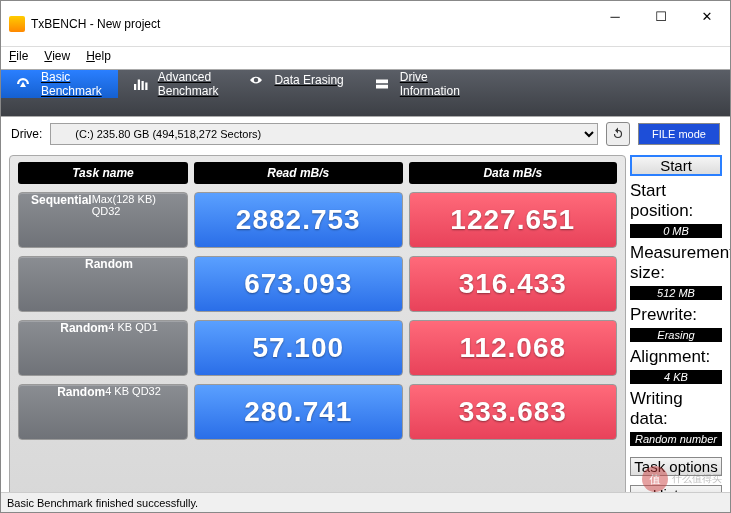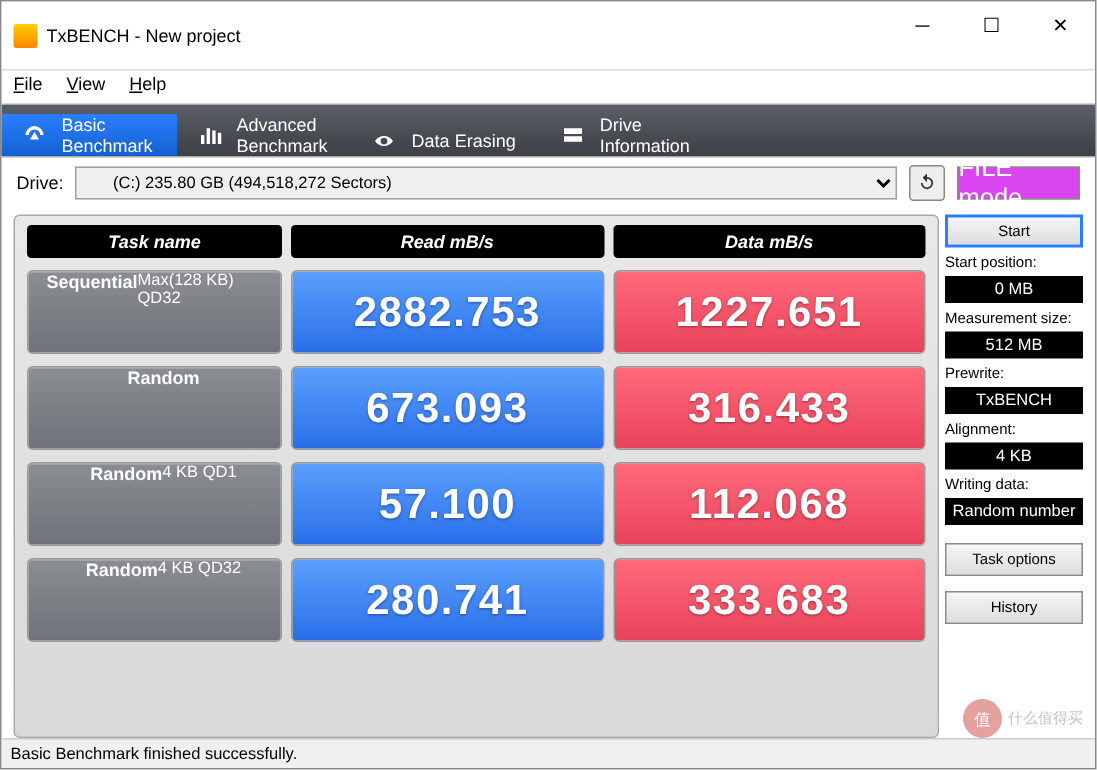--- a/index.html
+++ b/index.html
@@ -5,45 +5,45 @@
 * { box-sizing: border-box; margin: 0; padding: 0; font-family: "Segoe UI", Tahoma, sans-serif; }
 body { width: 731px; height: 513px; background: #fff; overflow: hidden; border: 1px solid #888; position: relative; }
 .titlebar { height: 46px; display: flex; align-items: center; padding: 0 0 0 8px; background: #fff; border-bottom: 1px solid #ddd; }
 .titlebar .icon { width: 16px; height: 16px; margin-right: 6px; background: linear-gradient(#fc0,#f80); border-radius: 2px; }
 .titlebar .title { font-size: 12px; color: #000; flex: 1; }
 .winbtns { display: flex; height: 100%; }
 .winbtn { width: 46px; height: 30px; display: flex; align-items: center; justify-content: center; font-size: 13px; color: #000; }
 .menubar { height: 22px; display: flex; padding-left: 2px; font-size: 12px; gap: 4px; }
 .menubar span { padding: 2px 6px; }
 .menubar span u { text-decoration: underline; }
-.tabbar { height: 36px; background: linear-gradient(#5a5e66,#3c3f45); display: flex; align-items: flex-end; border-top: 1px solid #aaa; border-bottom: 1px solid #aaa; }
+.tabbar { height: 48px; background: linear-gradient(#5a5e66,#3c3f45); display: flex; align-items: flex-start; border-top: 1px solid #aaa; border-bottom: 1px solid #aaa; text-decoration: underline; }
 .tab { display: flex; align-items: center; color: #fff; font-size: 12px; padding: 0 16px 0 12px; gap: 8px; position:relative; }
 .tab.active { background: linear-gradient(#2a7fff,#1560d0); }
 .tab .ticon { width: 20px; height: 20px; display:flex; align-items:center; justify-content:center; }
 .tab svg { fill:#fff; }
 .drivebar { height: 34px; display: flex; align-items: center; padding: 0 10px; gap: 8px; font-size: 12px; }
 .drivebar select { flex: 1; height: 22px; font-size: 11px; padding-left: 20px; border:1px solid #a0a0a0; }
 .refreshbtn { width: 24px; height: 24px; border:1px solid #888; border-radius:3px; background:#eee; display:flex;align-items:center;justify-content:center;}
-.filemode { width: 82px; height:22px; background:#d946ef; color:#fff; font-size:17px; display:flex;align-items:center;justify-content:center; border:1px solid #888;}
+.filemode { width: 82px; height:22px; background:#1d4ed8; color:#fff; font-size:11px; display:flex;align-items:center;justify-content:center; border:1px solid #888;}
 .mainarea { display:flex; height: calc(100% - 30px - 22px - 48px - 34px - 20px); }
 .bench { flex:1; background:linear-gradient(#e8e8e8,#d8d8d8); border:1px solid #aaa; margin:4px 4px 4px 8px; border-radius:4px; padding:6px 8px; display:flex; flex-direction:column; gap:8px; }
 .headerrow { display:flex; gap:6px; }
 .hcell { background:#000; color:#fff; font-size:12px; font-style:italic; font-weight:bold; height:22px; display:flex;align-items:center;justify-content:center; border-radius:3px; }
 .hcell.name { width:170px; } .hcell.read { flex:1; } .hcell.write { flex:1; }
 .resrow { display:flex; gap:6px; }
 .taskcell { width:170px; background:linear-gradient(#8a8d92,#6f7278); color:#fff; border-radius:4px; display:flex; flex-direction:row; justify-content:center; padding-left:12px; font-size:12px; border:1px solid #999; box-shadow:inset 0 1px 0 rgba(255,255,255,.2);}
 .taskcell .l1 { font-weight:bold; }
 .taskcell .l2 { font-size:11px; }
 .valcell { flex:1; border-radius:4px; display:flex;align-items:center;justify-content:center; font-family:"Arial Black","Impact",sans-serif; font-weight:900; font-size:28px; letter-spacing:1px; color:#fff; border:1px solid #999; height:56px; text-shadow:0 1px 2px rgba(0,0,0,.4); }
 .valcell.read { background:linear-gradient(#5aa0ff,#2a6ee8); }
 .valcell.write { background:linear-gradient(#ff6a7a,#e8425a); }
 .sidepanel { width:100px; padding:4px 8px 4px 0; display:flex; flex-direction:column; gap:3px; font-size:11px; }
-.sbtn { height:22px; border:1px solid #888; background:linear-gradient(#f5f5f5,#ddd); display:flex;align-items:center;justify-content:center; font-size:10px;}
-.slabel { font-size:10px; color:#000; margin-top:2px; }
-.sval { height:18px; background:#000; color:#fff; font-size:11px; display:flex;align-items:center;justify-content:center;}
+.sbtn { height:22px; border:1px solid #888; background:linear-gradient(#f5f5f5,#ddd); display:flex;align-items:center;justify-content:center; font-size:15px;}
+.slabel { font-size:17px; color:#000; margin-top:2px; }
+.sval { height:18px; background:#000; color:#fff; font-size:11px; display:flex;align-items:center;justify-content:center;font-style:italic;}
 .statusbar { position:absolute; bottom:0; left:0; right:0; height:20px; background:#f0f0f0; border-top:1px solid #ccc; font-size:11px; padding-left:6px; display:flex;align-items:center;}
 .watermark { position:absolute; right:8px; bottom:20px; opacity:.5; font-size:10px; color:#888; display:flex;align-items:center;gap:4px;}
 .watermark .wm-icon{width:26px;height:26px;border-radius:50%;background:#c44;color:#fff;display:flex;align-items:center;justify-content:center;font-size:11px;}
 </style>
 </head>
 <body>
 
 <div class="titlebar">
   <div class="icon"></div>
   <div class="title">TxBENCH - New project</div>
@@ -150,21 +150,21 @@
       <div class="valcell write">333.683</div>
     </div>
   </div>
   <div class="sidepanel">
     <div class="sbtn" style="border:2px solid #2a7fff">Start</div>
     <div class="slabel">Start position:</div>
     <div class="sval">0 MB</div>
     <div class="slabel">Measurement size:</div>
     <div class="sval">512 MB</div>
     <div class="slabel">Prewrite:</div>
-    <div class="sval">TxBENCH</div>
+    <div class="sval">Erasing</div>
     <div class="slabel">Alignment:</div>
     <div class="sval">4 KB</div>
     <div class="slabel">Writing data:</div>
     <div class="sval">Random number</div>
     <div style="height:6px"></div>
     <div class="sbtn">Task options</div>
     <div style="height:4px"></div>
     <div class="sbtn">History</div>
   </div>
 </div>

